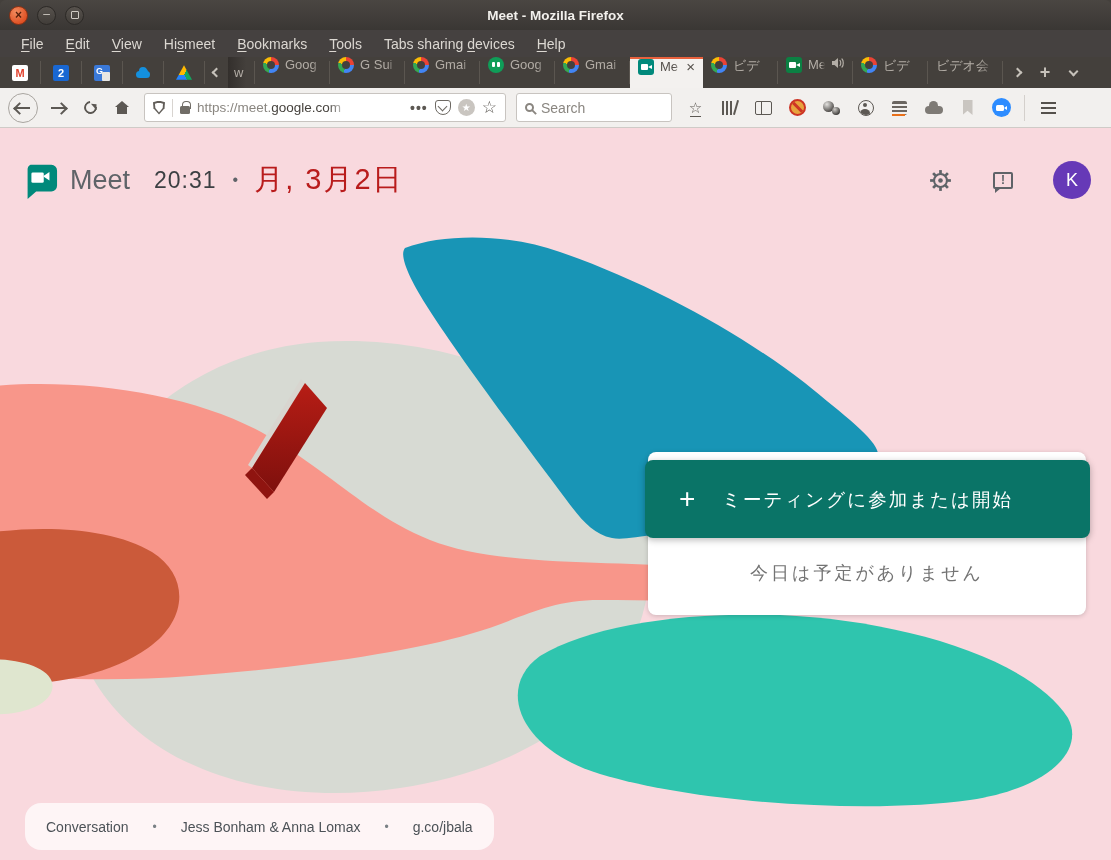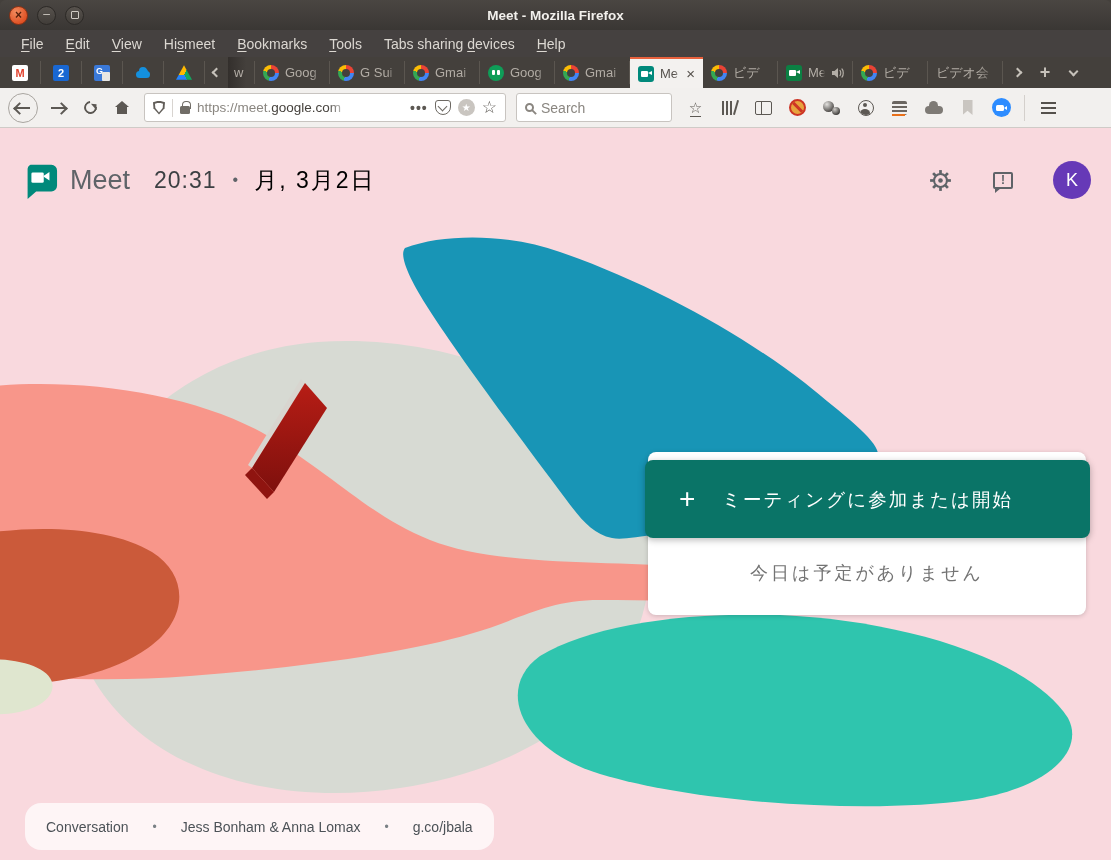--- a/index.html
+++ b/index.html
@@ -27,21 +27,21 @@
   .menubar { height:27px; flex:none; background:#454140; display:flex; align-items:center;
     padding-left:10px; }
   .menu-item { color:#dcd8d2; font-size:14px; padding:4px 11px; cursor:default; }
   .mnemonic { text-decoration:underline; text-underline-offset:2px; }
 
   
   .tabbar { height:31px; flex:none; background:#44403c; display:flex; align-items:stretch; }
   .tab-sep { width:1px; background:#5b5650; margin:4px 0; flex:none; }
   .pinned { width:40px; flex:none; display:flex; align-items:center; justify-content:center; }
   .tab-scroll { width:23px; flex:none; display:flex; align-items:center; justify-content:center; }
-  .tab { width:74px; flex:none; display:flex; align-items:center; gap:6px; padding:0 8px;
+  .tab { width:74px; flex:none; display:flex; align-items:flex-start; gap:6px; padding:0 8px;
     color:#b3ada6; font-size:13px; overflow:hidden; white-space:nowrap; position:relative; }
   .tab-stub { width:26px; flex:none; display:flex; align-items:center; padding:0 6px;
     color:#b3ada6; font-size:13px; background:linear-gradient(90deg,#332f2c,#44403c 70%); }
   .tab-label { overflow:hidden; white-space:nowrap; flex:1;
     -webkit-mask-image:linear-gradient(90deg,#000 75%,transparent); }
   .tab.active { background:#f3f1ef; color:#57524e; border-top:2px solid #e8613d; width:73px; }
   .tab-close { font-size:15px; color:#56524d; flex:none; line-height:1; cursor:default; }
   .tab-close::before { content:"×"; }
   .tabbar-btn { flex:none; display:flex; align-items:center; justify-content:center; width:28px; }
   .plus-glyph { color:#c6c1ba; font-size:18px; font-weight:bold; }
@@ -194,21 +194,21 @@
 
   
   .content { position:relative; flex:1; background:#f9d9de; overflow:hidden; }
   .art { position:absolute; inset:0; }
 
   .meet-header { position:absolute; top:14px; left:0; right:0; height:76px; display:flex;
     align-items:center; padding:0 20px; }
   .meet-brand { font-size:27px; color:#5f6368; margin-left:12px; }
   .meet-time { font-size:23px; color:#3c4043; margin-left:24px; letter-spacing:1px; }
   .meet-dot { font-size:16px; color:#5f6368; margin:0 16px; }
-  .meet-date { font-size:23px; color:#000000; letter-spacing:2px; }
+  .meet-date { font-size:29px; color:#b91c1c; letter-spacing:2px; }
   .header-right { margin-left:auto; display:flex; align-items:center; gap:40px; }
   .icon-feedback { width:20px; height:17px; border:2px solid #5f6368; border-radius:2px;
     position:relative; display:flex; align-items:center; justify-content:center;
     color:#5f6368; font-weight:bold; font-size:12px; }
   .icon-feedback::before { content:"!"; }
   .icon-feedback::after { content:""; position:absolute; left:0px; bottom:-6px; width:0; height:0;
     border-top:5px solid #5f6368; border-right:6px solid transparent; }
   .avatar { width:38px; height:38px; border-radius:50%; background:#6639b7; color:#fff;
     display:flex; align-items:center; justify-content:center; font-size:18px; }
 

